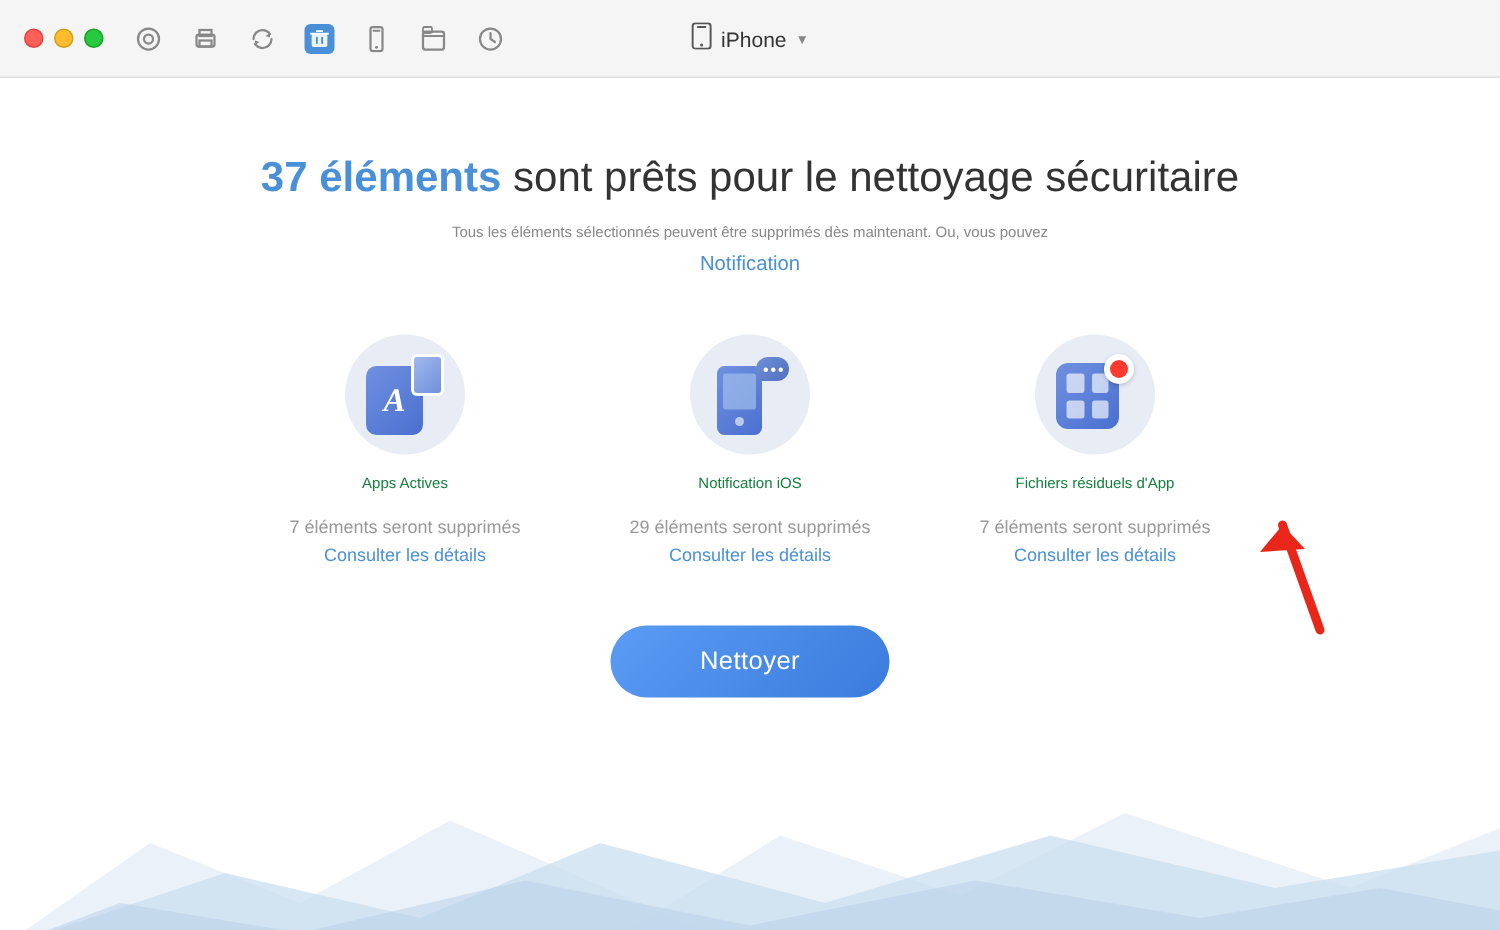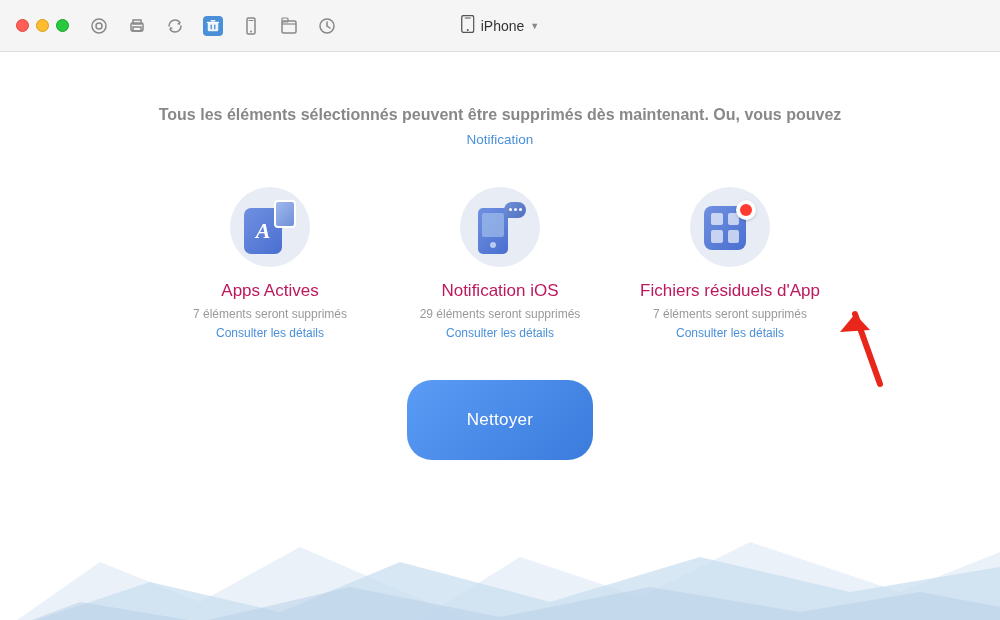--- a/index.html
+++ b/index.html
@@ -94,26 +94,25 @@
       text-align: center;
       margin-bottom: 14px;
     }
 
     .headline-count {
       color: #4a90d9;
       font-weight: 600;
     }
 
     .subtitle {
-      font-size: 16px;
+      font-size: 10px;
       color: #888;
       text-align: center;
       line-height: 1.6;
       margin-bottom: 4px;
-      font-weight: bold;
     }
 
     .restart-link {
       color: #4a90d9;
       font-size: 13.5px;
       text-decoration: none;
       cursor: pointer;
       display: block;
       text-align: center;
       margin-bottom: 40px;
@@ -140,25 +139,25 @@
       border-radius: 50%;
       background: #e8edf5;
       display: flex;
       align-items: center;
       justify-content: center;
       margin-bottom: 14px;
       position: relative;
     }
 
     .card-title {
-      font-size: 17px;
-      color: #be185d;
+      font-size: 10px;
+      color: #15803d;
       font-weight: 500;
       text-align: center;
-      margin-bottom: 6px;
+      margin-bottom: 16px;
     }
 
     .card-count {
       font-size: 12px;
       color: #999;
       text-align: center;
       margin-bottom: 5px;
     }
 
     .card-link {
@@ -168,21 +167,21 @@
       cursor: pointer;
       text-align: left;
     }
 
     
     .clean-button {
       background: linear-gradient(135deg, #5b9cf6, #3a7bdc);
       color: white;
       border: none;
       border-radius: 25px;
-      padding: 30px 60px;
+      padding: 14px 60px;
       font-size: 17px;
       font-weight: 500;
       cursor: pointer;
       letter-spacing: 0.3px;
       margin-bottom: 20px;
     }
 
     
     .bg-mountains {
       position: absolute;
@@ -277,20 +276,24 @@
         <circle cx="7" cy="15" r="1" fill="#555"></circle>
       </svg>
     </span>
     <span>iPhone</span>
     <span style="font-size:9px;color:#888;">▼</span>
   </div>
 </div>
 
 <div class="main-content">
 
+  <h1 class="headline">
+    <span class="headline-count">37 éléments</span>
+    <span>sont prêts pour le nettoyage sécuritaire</span>
+  </h1>
 
   <p class="subtitle">Tous les éléments sélectionnés peuvent être supprimés dès maintenant. Ou, vous pouvez</p>
   <a class="restart-link">Notification</a>
 
   <div class="cards-wrapper">
     <div class="cards-row">
 
       <div class="card">
         <div class="card-icon-wrapper">
           <div style="position:relative; width:52px; height:54px;">

